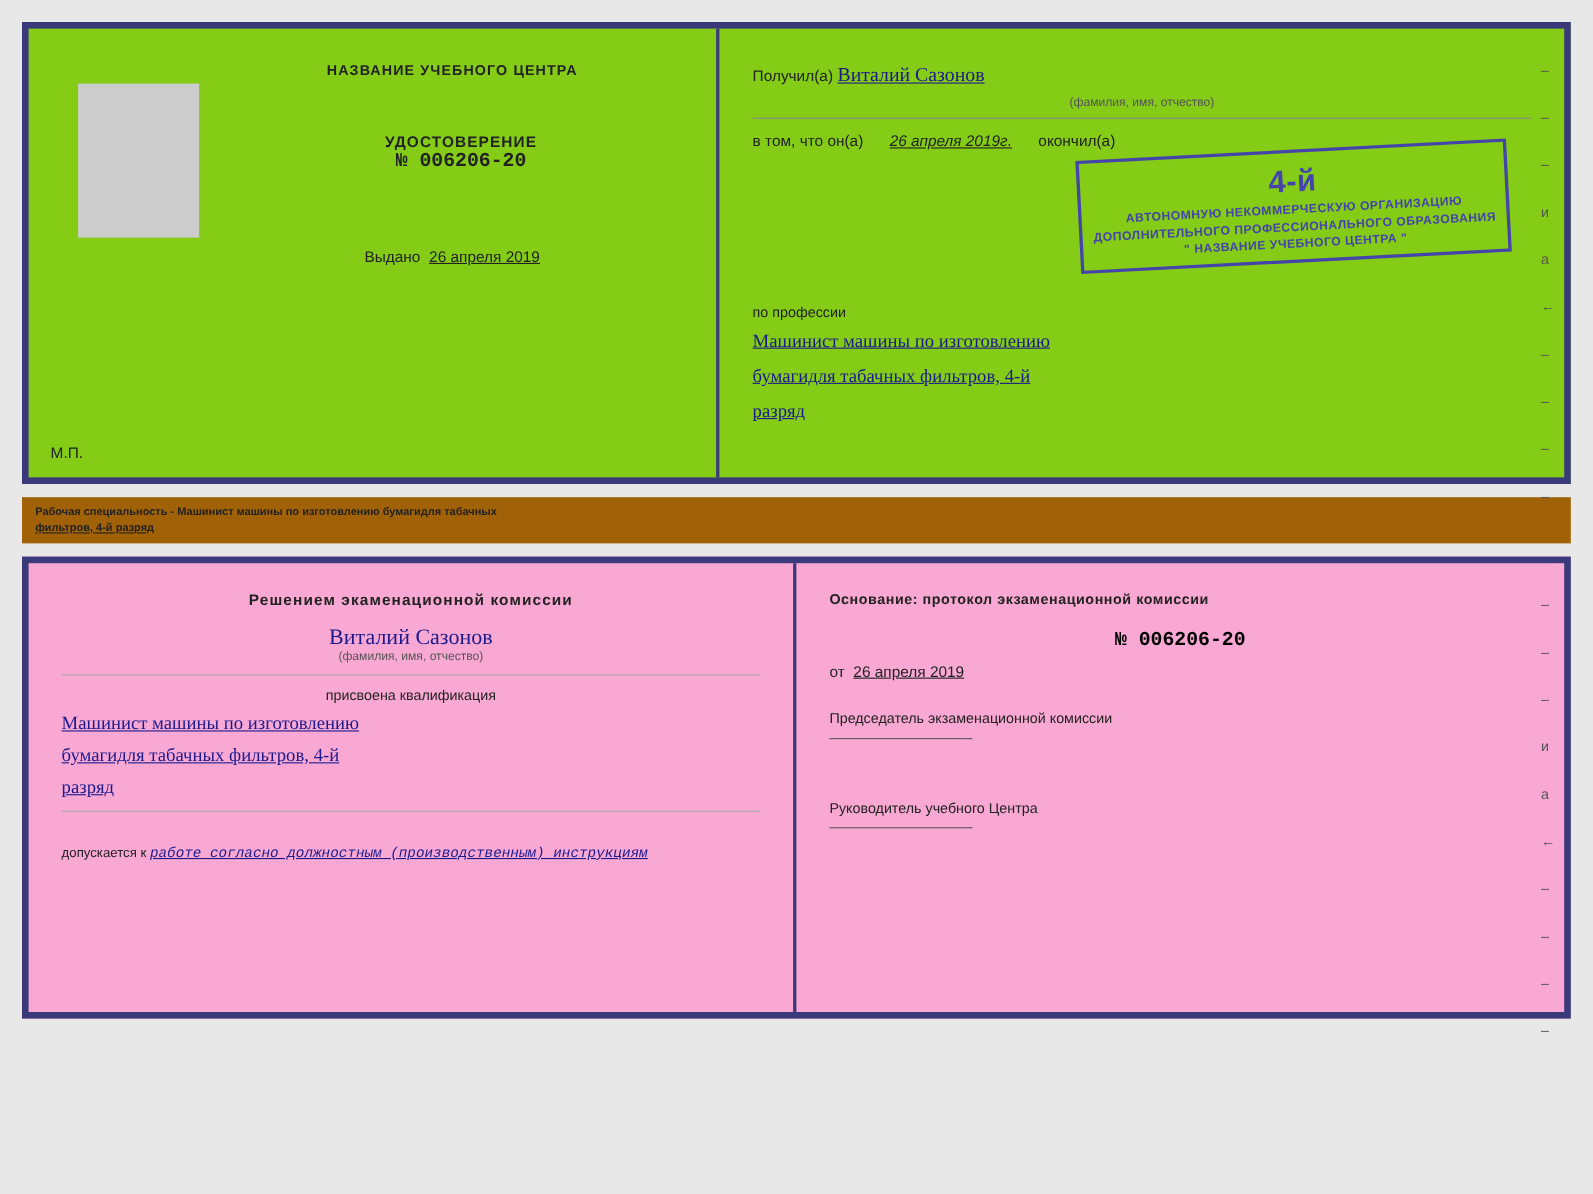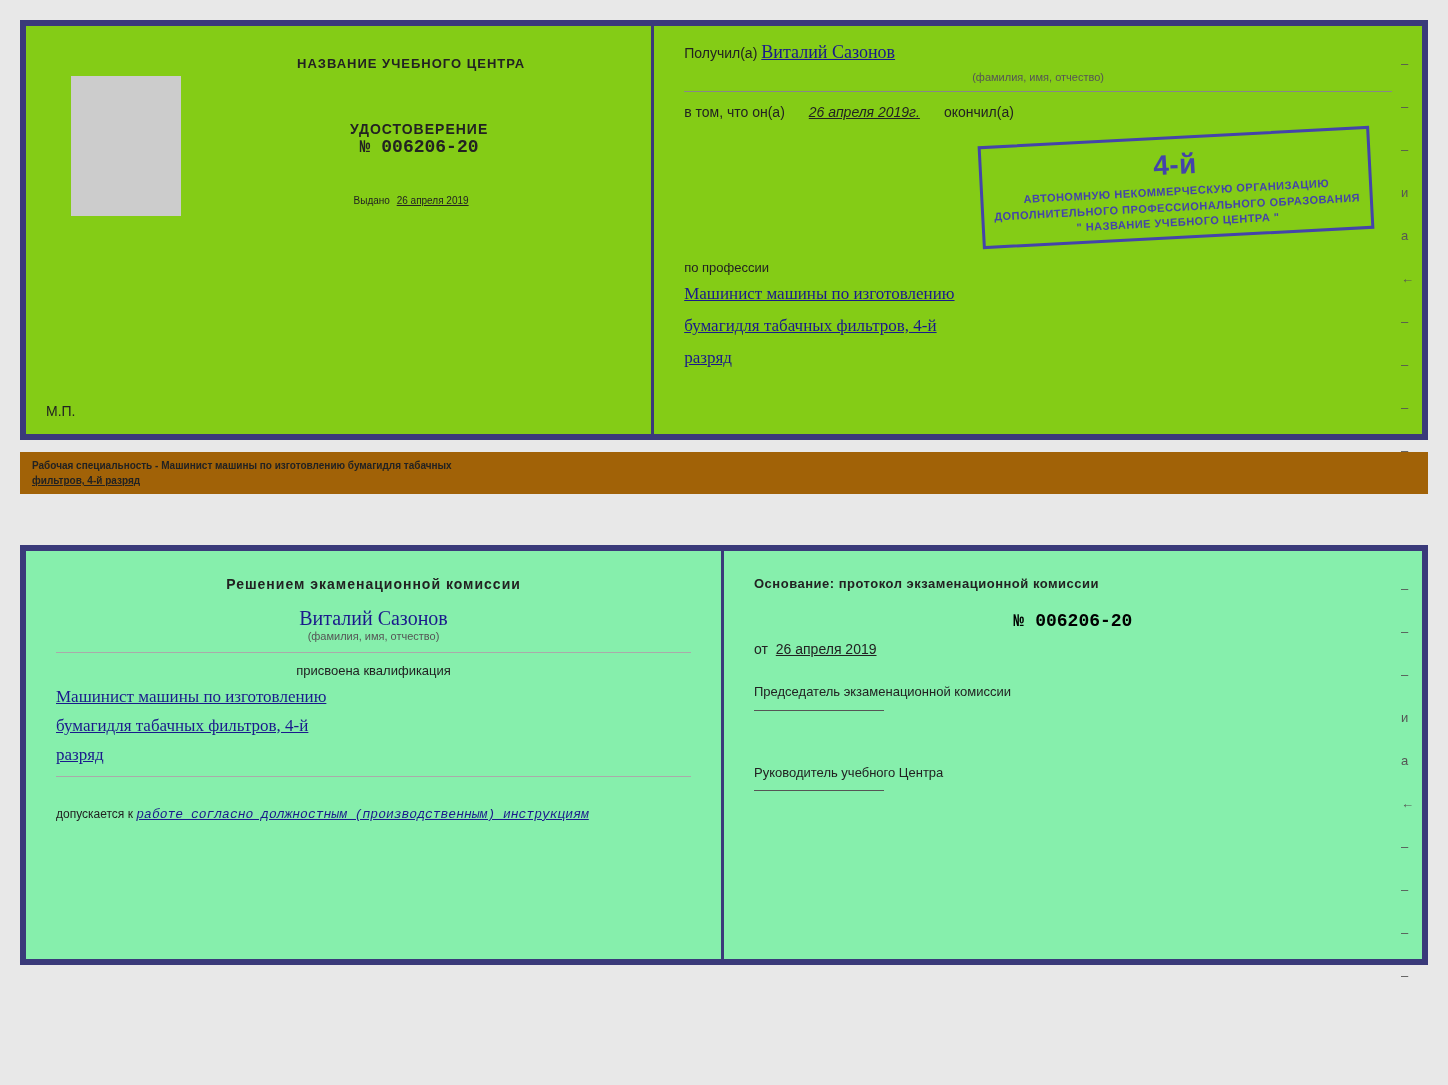--- a/index.html
+++ b/index.html
@@ -31,21 +31,21 @@
       border-right: 3px solid #3a3a7a;
       padding: 30px 25px;
       display: flex;
       flex-direction: column;
       align-items: center;
       position: relative;
     }
 
     .cert-right {
       width: 55%;
-      padding: 16px 30px;
+      padding: 32px 30px;
       position: relative;
     }
 
     .cert-title {
       font-size: 13px;
       font-weight: bold;
       letter-spacing: 1px;
       text-align: center;
       margin-bottom: 20px;
       color: #222;
@@ -177,24 +177,23 @@
 
     .description-underlined {
       text-decoration: underline;
       color: #222;
     }
 
     
     .bottom-certificate {
       display: flex;
       border: 6px solid #3a3a7a;
-      background: #86efac;
+      background: #f9a8d4;
       min-height: 420px;
       position: relative;
-      margin-top: 39px;
     }
 
     .bottom-left {
       width: 50%;
       border-right: 3px solid #3a3a7a;
       padding: 25px 30px;
     }
 
     .bottom-right {
       width: 50%;
@@ -322,21 +321,21 @@
 
     <div class="cert-left">
       <div class="left-layout" style="width:100%; align-items: flex-start; gap: 15px;">
         <div class="photo-placeholder"></div>
         <div class="cert-left-inner">
           <div class="cert-title">НАЗВАНИЕ УЧЕБНОГО ЦЕНТРА</div>
           <div class="cert-number-block">
             <div class="cert-label">УДОСТОВЕРЕНИЕ</div>
             <div class="cert-number">№ 006206-20</div>
           </div>
-          <div style="margin-top:38px; font-size:10px; color:#222;">
+          <div style="margin-top:68px; font-size:14px; color:#222;">
             <span>Выдано</span>
             <span style="text-decoration:underline; margin-left:4px;">26 апреля 2019</span>
           </div>
         </div>
       </div>
       <div class="mp-label">М.П.</div>
     </div>
 
     <div class="cert-right">
 

